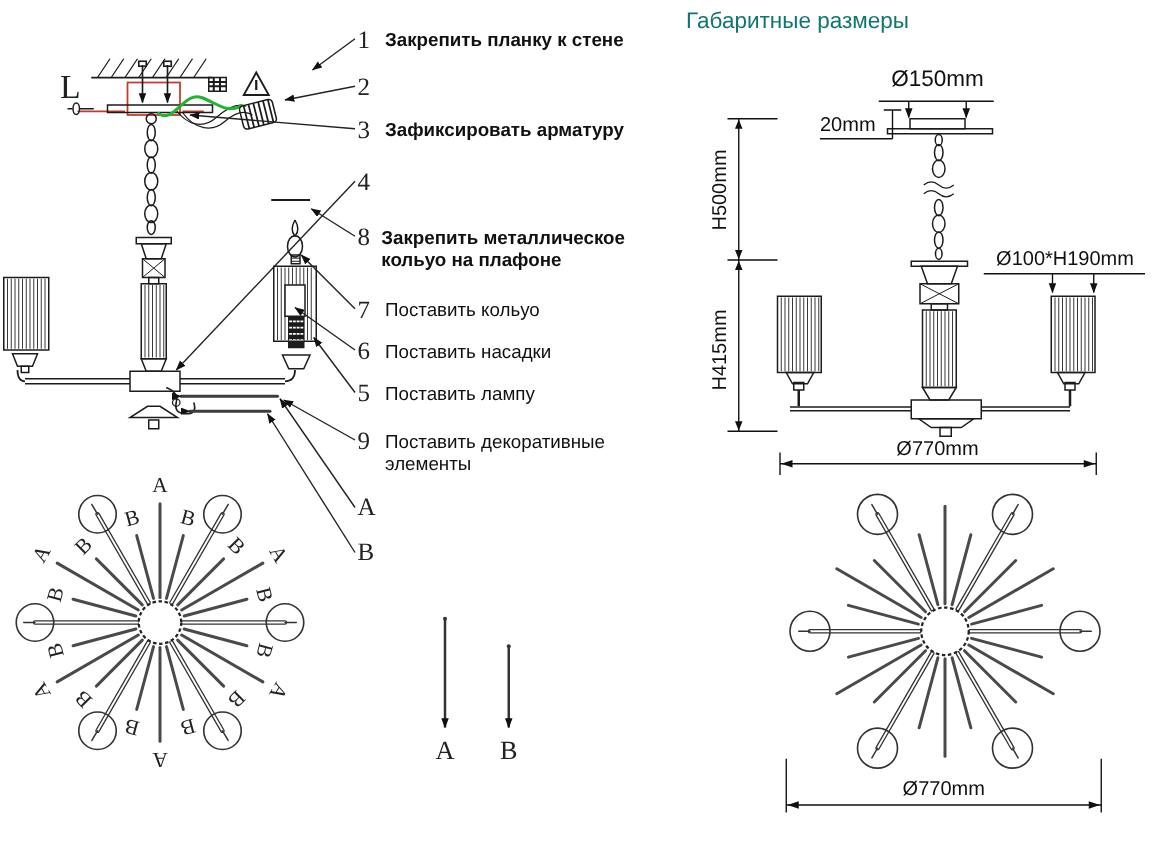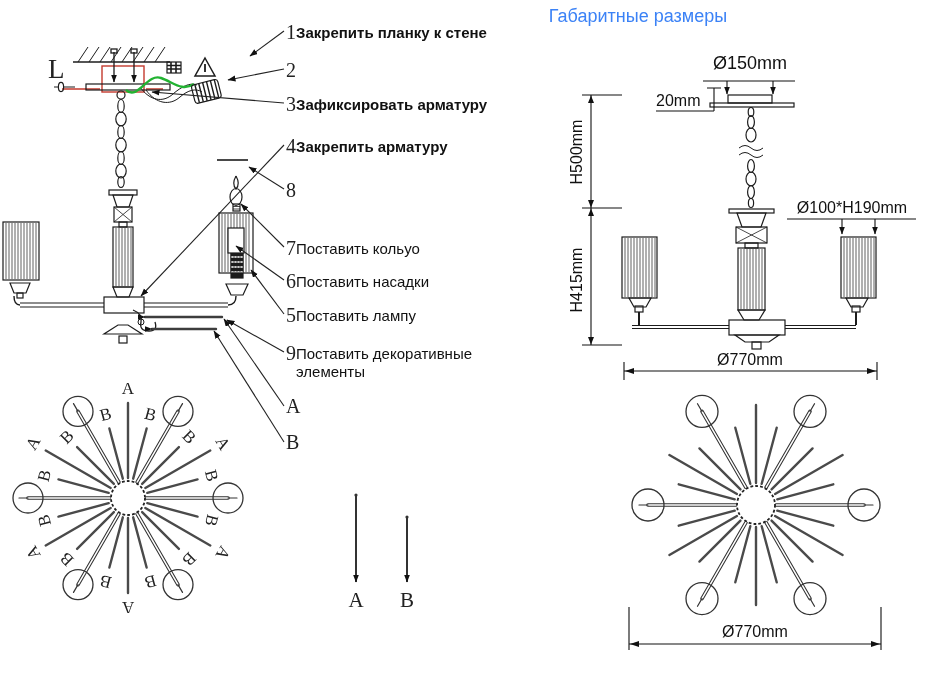--- a/index.html
+++ b/index.html
@@ -2,27 +2,27 @@
 <html><head>
 <meta charset="utf-8">
 <style>
   html,body{margin:0;padding:0;background:#fff;}
   #canvas{position:relative;width:928px;height:682px;background:#ffffff;overflow:hidden;
           font-family:"Liberation Sans",sans-serif;color:#1a1a1a;}
   svg{position:absolute;left:0;top:0;}
   .txt{position:absolute;}
   .step{position:absolute;display:flex;align-items:flex-start;}
   .step .num{font-family:"Liberation Serif",serif;font-size:20px;line-height:1;color:#222;}
-  .step .t{font-size:15px;line-height:1.22;margin-left:0;margin-top:2px;white-space:nowrap;color:#111;}
+  .step .t{font-size:15px;line-height:1.22;margin-left:12px;margin-top:2px;white-space:nowrap;color:#111;}
   .step .t.wrap{white-space:normal;width:204px;}
   .bold{font-weight:bold;}
   .dim{font-size:16px;color:#111;text-align:center;}
   .rot{transform:rotate(-90deg);}
   .serifbig{font-family:"Liberation Serif",serif;font-size:21px;color:#222;}
-  .title{font-size:18px;color:#3b82f6;text-align:center;}
+  .title{font-size:18px;color:#0f766e;text-align:center;}
   .product{font-size:17.5px;color:#111;}
 </style>
 </head>
 <body>
 
 <div id="canvas">
 
 <svg width="928" height="682" viewBox="0 0 928 682">
   <defs>
     <marker id="arr" markerWidth="9" markerHeight="7" refX="7.5" refY="3" orient="auto" markerUnits="userSpaceOnUse">
@@ -346,24 +346,24 @@
     </div>
 <div class="step" style="left:286px;top:60px;">
       <span class="num">2</span>
     </div>
 <div class="step" style="left:286px;top:94px;">
       <span class="num">3</span>
       <span class="t bold">Зафиксировать арматуру</span>
     </div>
 <div class="step" style="left:286px;top:136px;">
       <span class="num">4</span>
-      <span class="t bold">Закрепить арматуру</span>
     </div>
 <div class="step" style="left:286px;top:180px;">
       <span class="num">8</span>
+      <span class="t wrap bold" style="margin-left:9px;">Закрепить металлическое кольуо на плафоне</span>
     </div>
 <div class="step" style="left:286px;top:238px;">
       <span class="num">7</span>
       <span class="t">Поставить кольуо</span>
     </div>
 <div class="step" style="left:286px;top:271px;">
       <span class="num">6</span>
       <span class="t">Поставить насадки</span>
     </div>
 <div class="step" style="left:286px;top:305px;">

